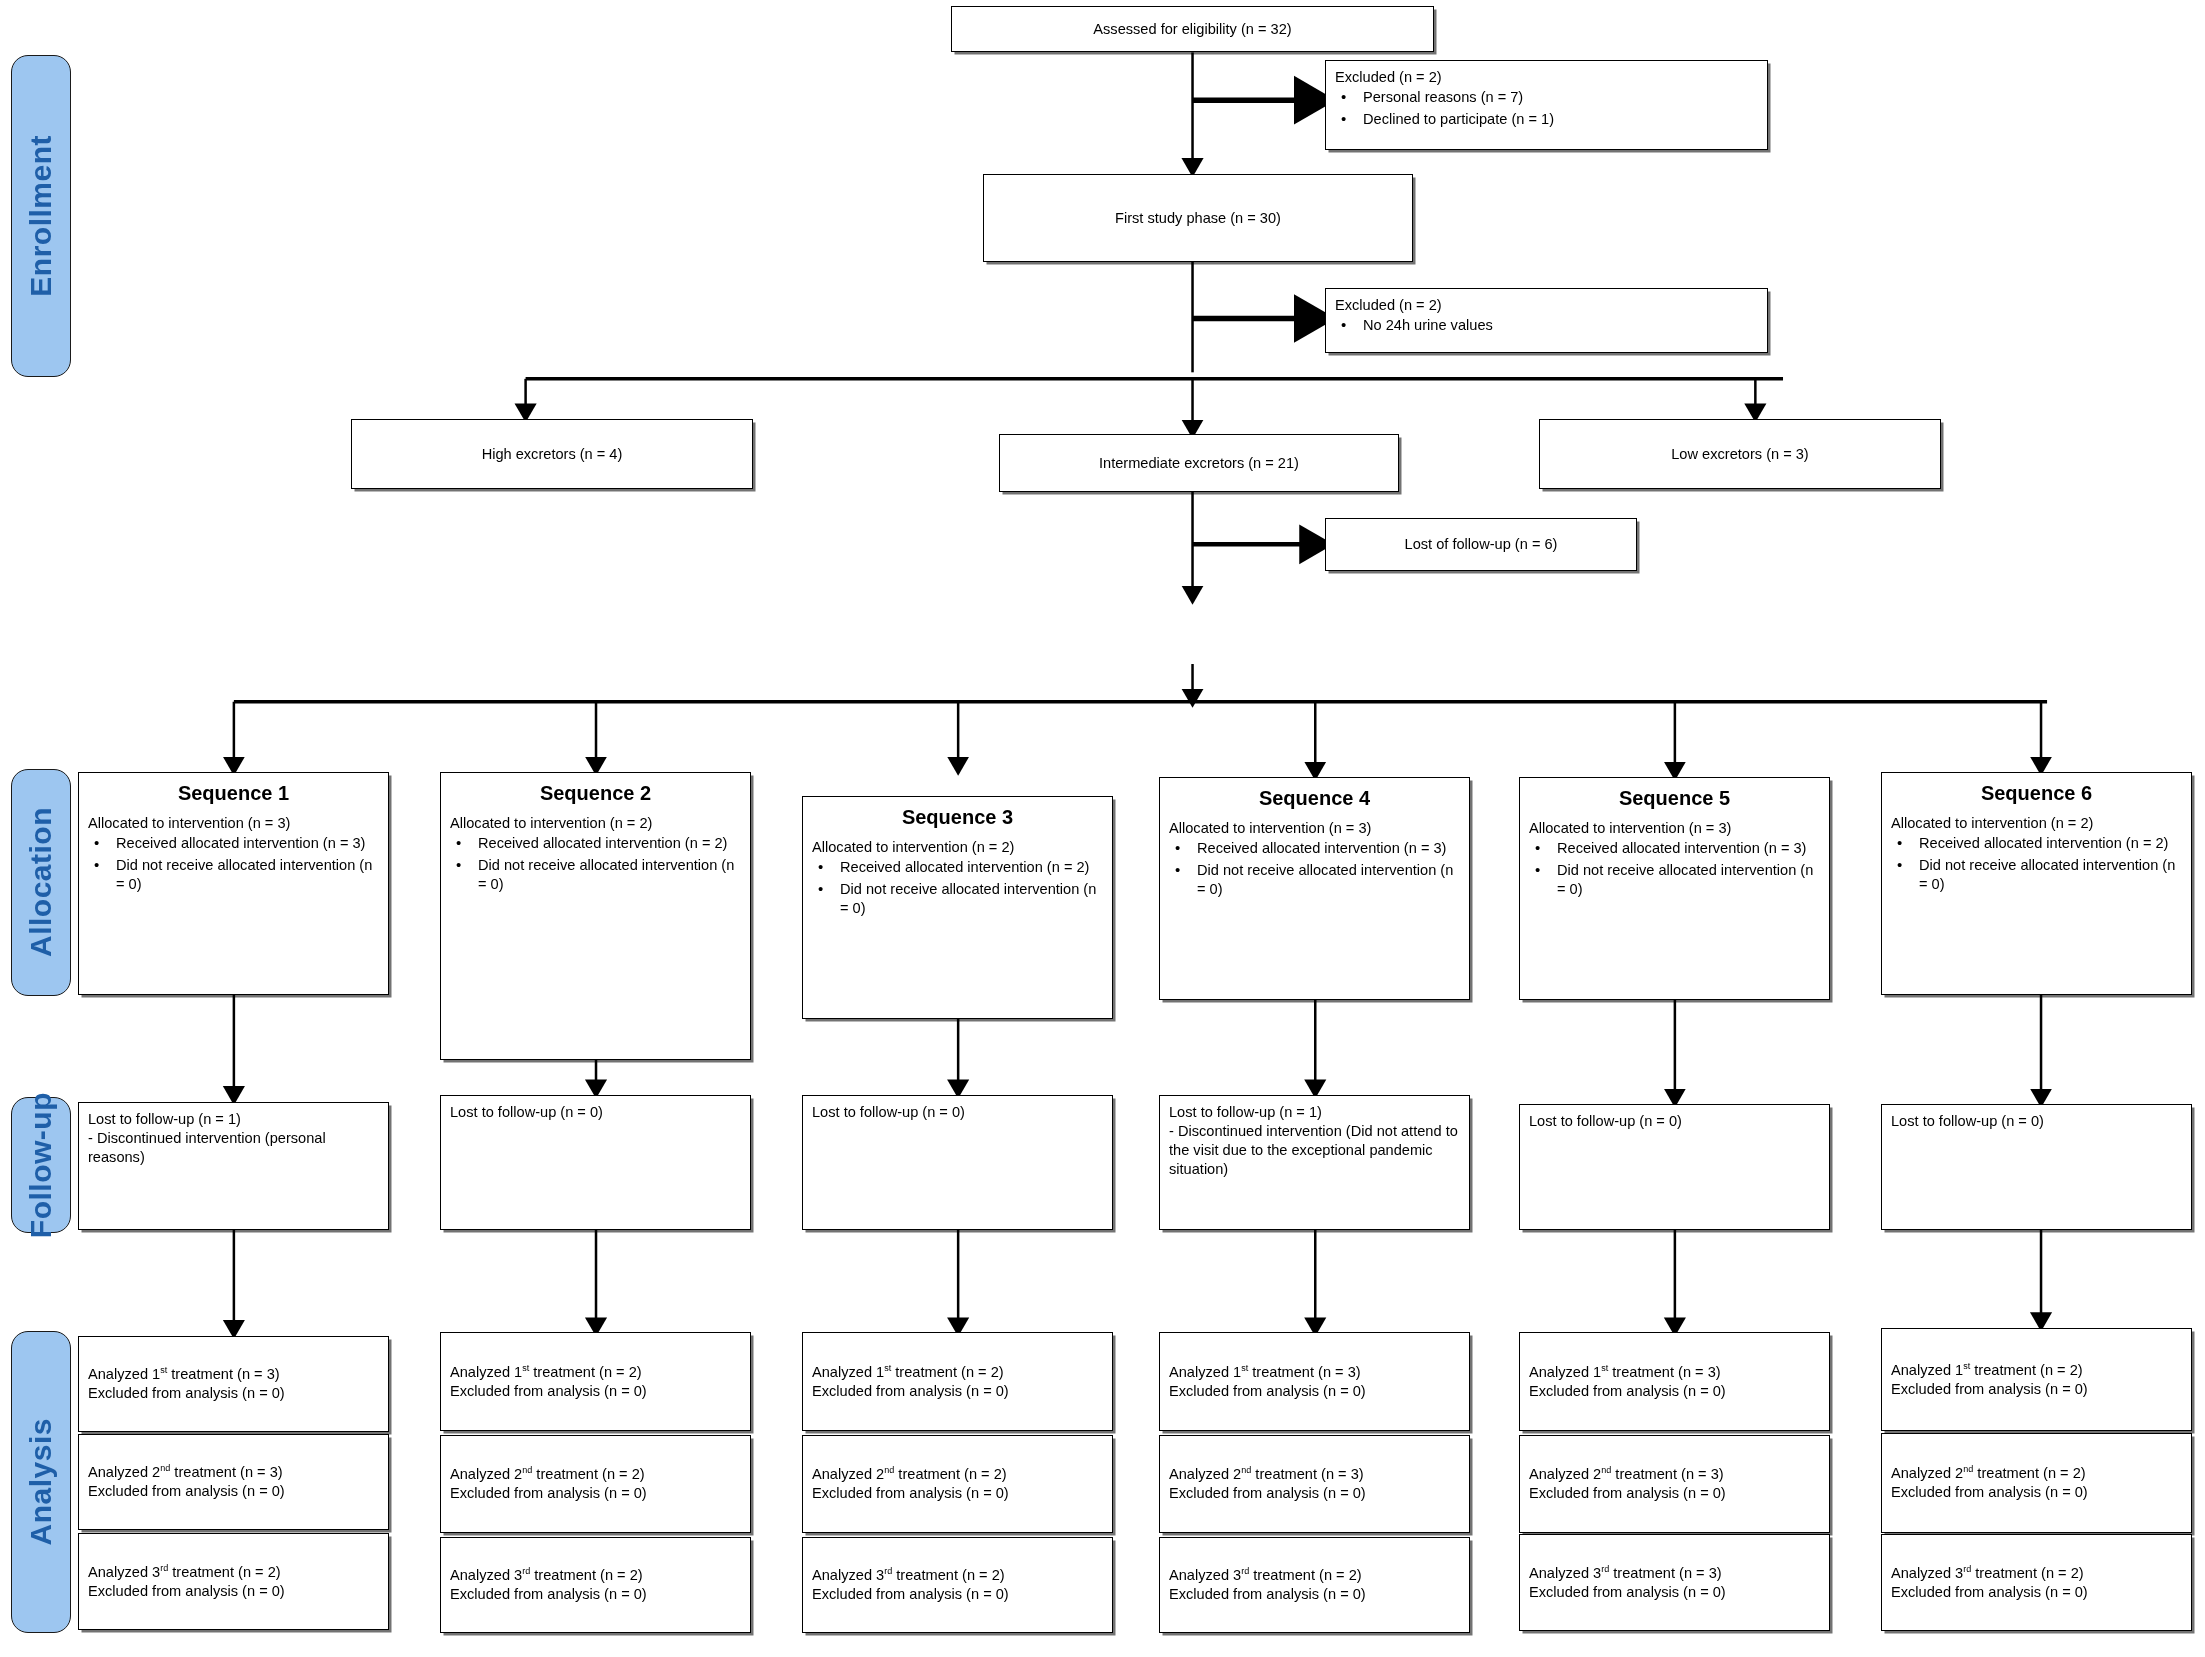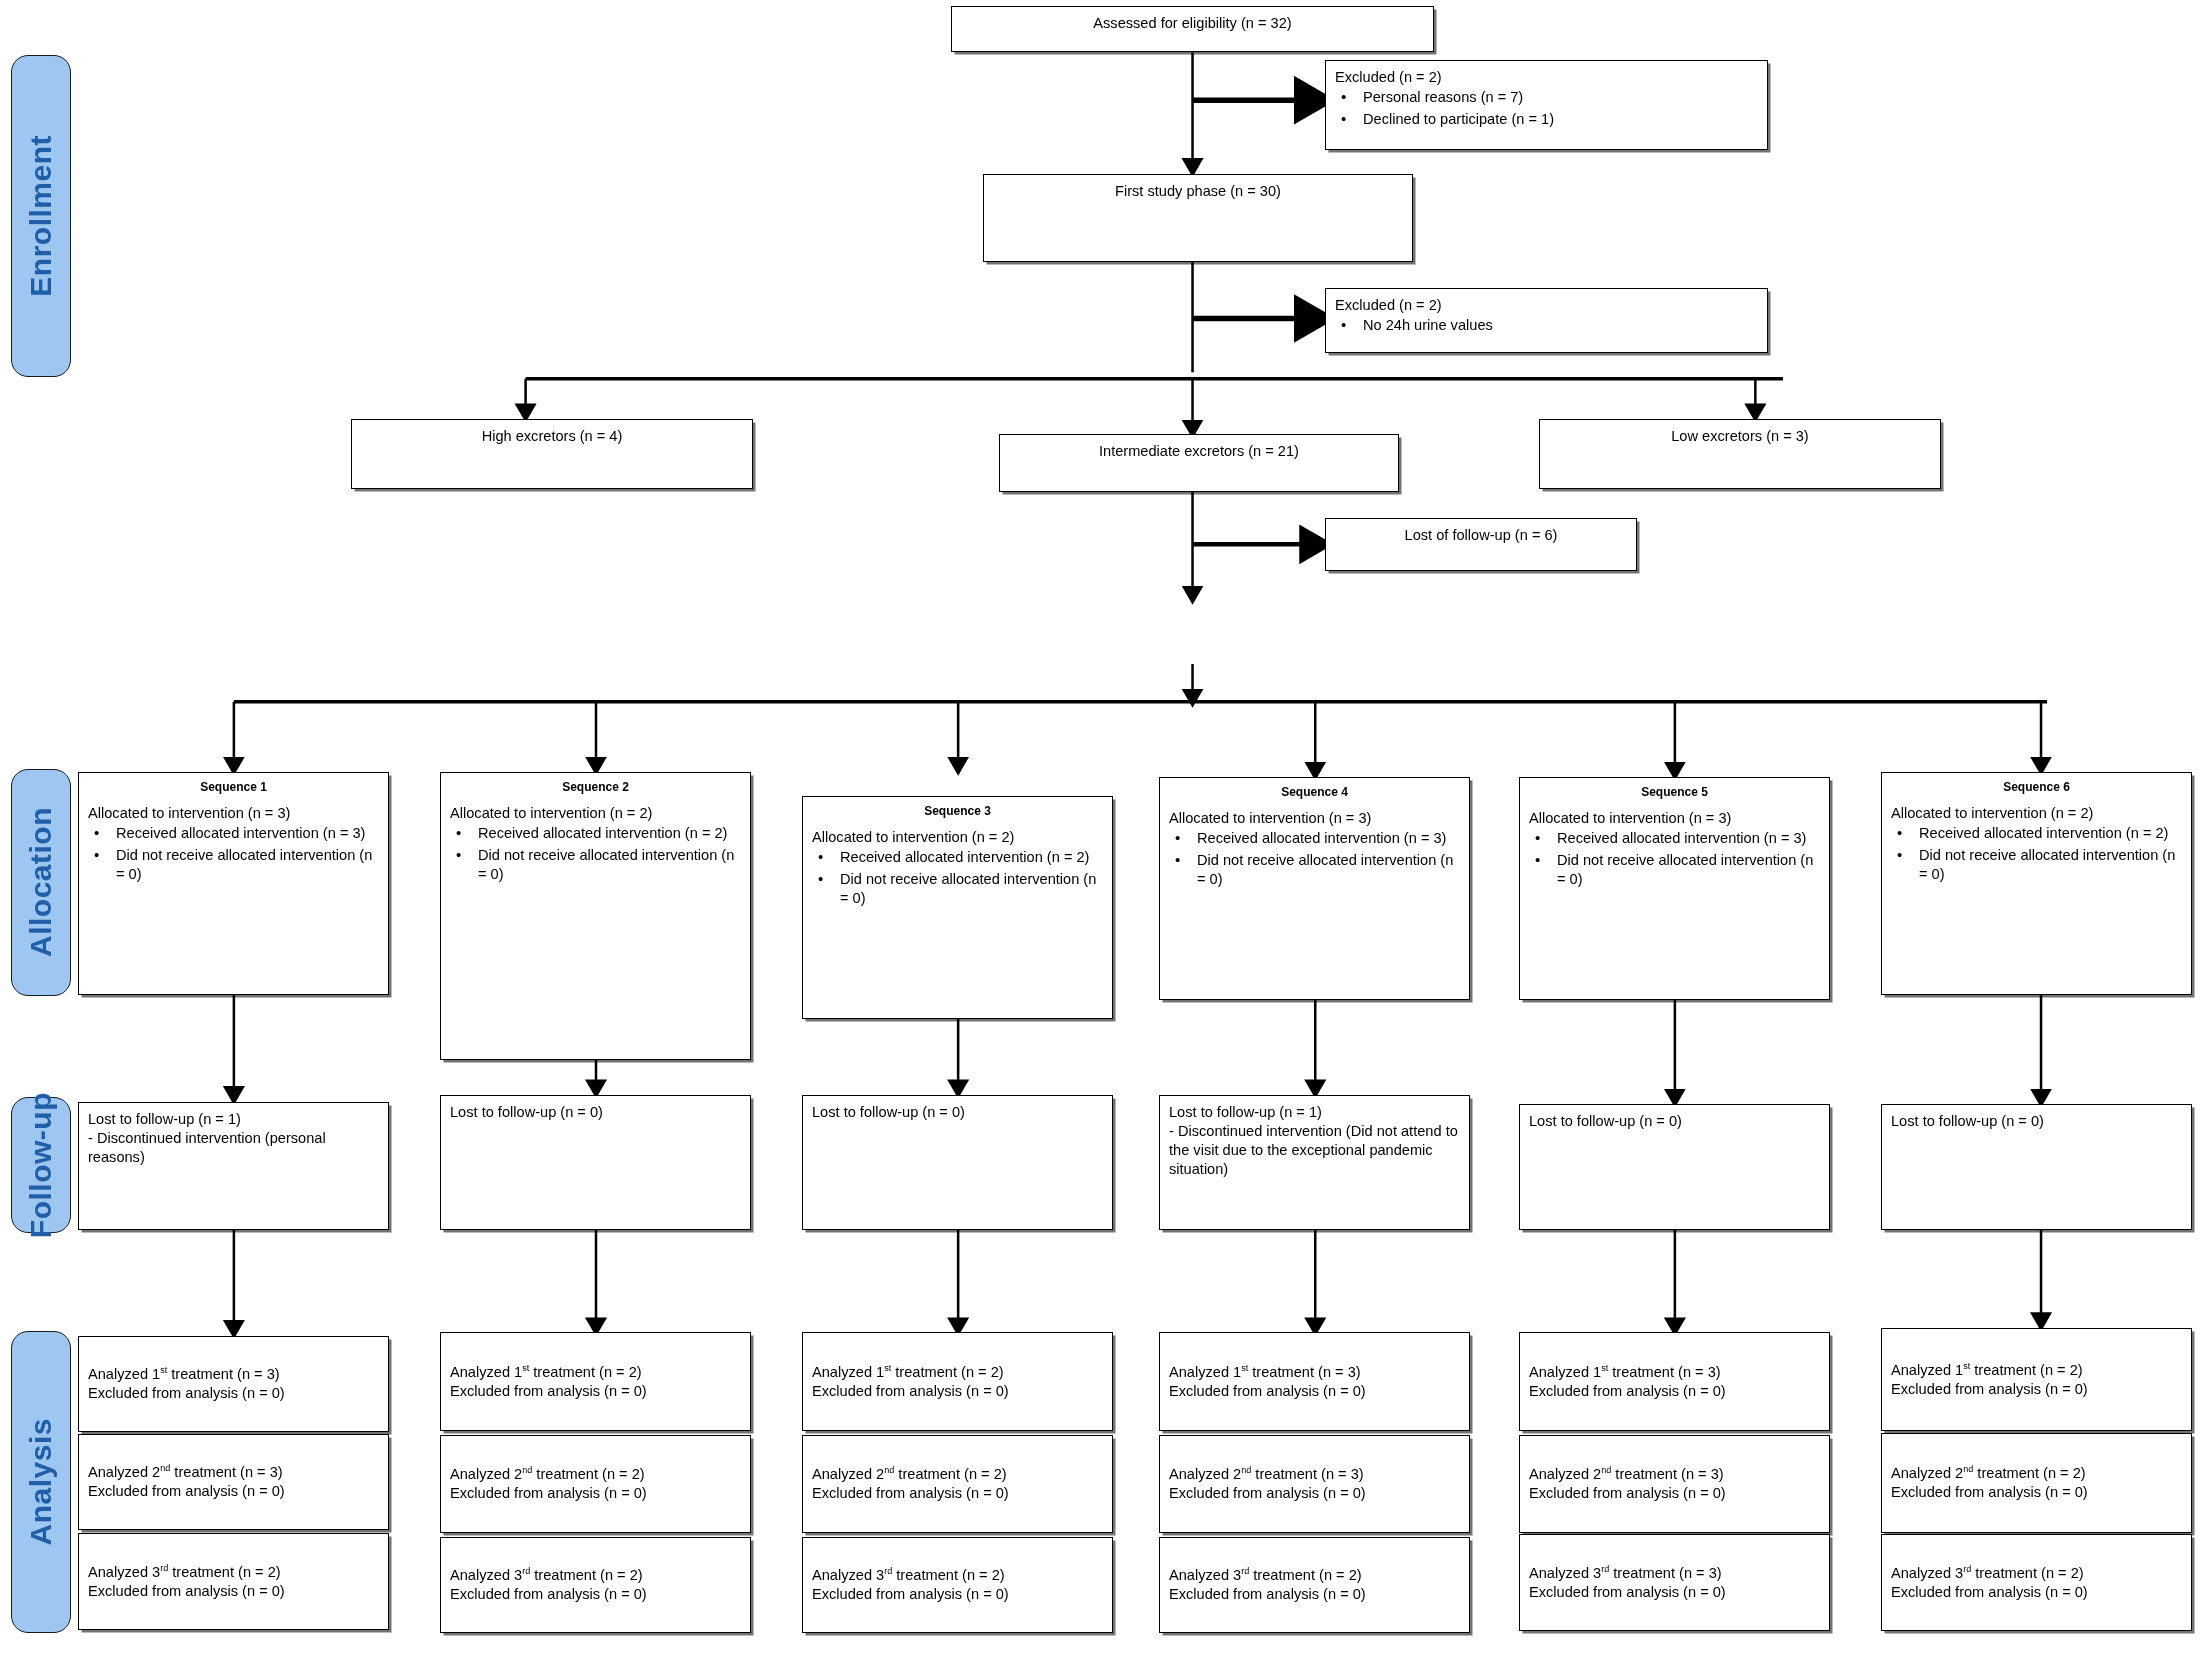--- a/index.html
+++ b/index.html
@@ -30,23 +30,23 @@
     position:absolute;
     box-sizing:border-box;
     background:#ffffff;
     border:1.5px solid #000;
     box-shadow:3px 3px 0 -0.5px rgba(0,0,0,0.55);
     padding:7px 9px;
     font-size:14.6px;
     line-height:1.30;
     color:#000;
   }
-  .box.center{display:flex;justify-content:center;text-align:center;}
+  .box.center{display:flex;align-items:center;justify-content:center;text-align:center;}
   .box.centerv{display:flex;align-items:center;}
-  .box .title{font-weight:bold;text-align:center;display:block;margin-bottom:8px;font-size:12px;}
+  .box .title{font-weight:bold;text-align:center;display:block;margin-bottom:8px;font-size:20px;}
   .box p{margin:0;}
   .box ul{margin:1px 0 0 0;padding-left:28px;list-style:none;}
   .box ul li{position:relative;margin-bottom:3px;}
   .box ul li::before{
     content:"\2022";
     position:absolute;left:-22px;top:-1px;font-size:15px;line-height:1.3;
   }
   sup{font-size:0.62em;vertical-align:super;}
 
   

